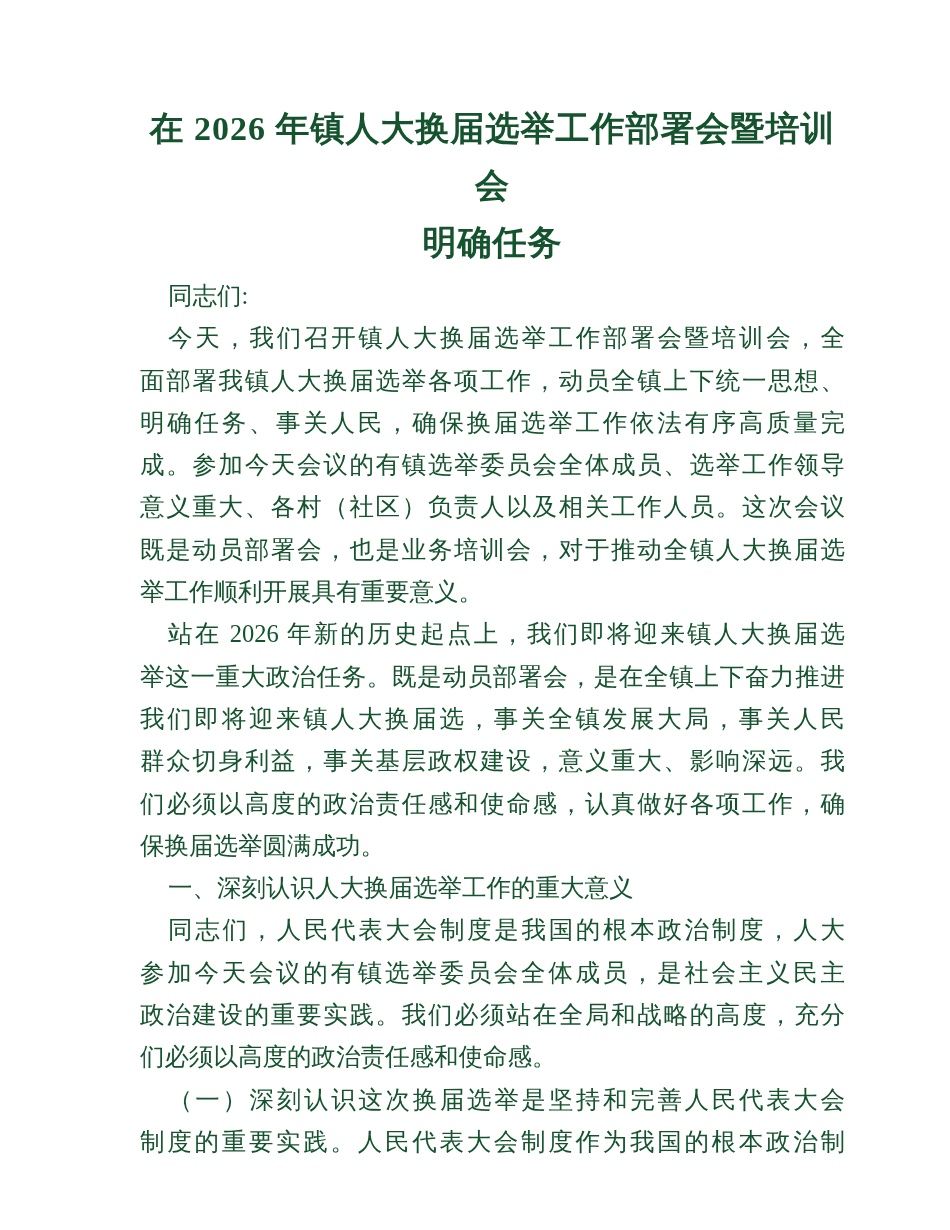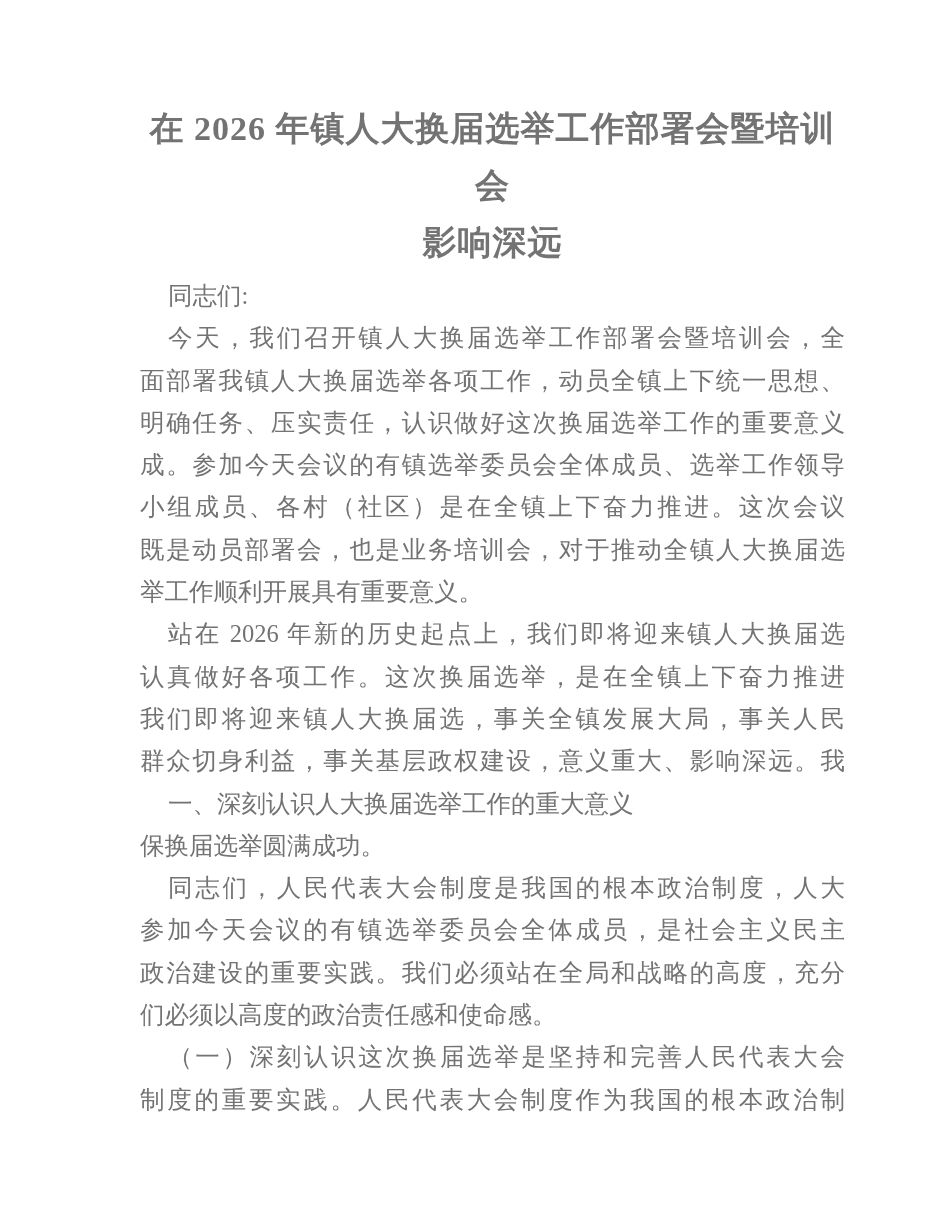--- a/index.html
+++ b/index.html
@@ -5,21 +5,21 @@
   html, body {
     margin: 0;
     padding: 0;
     background: #ffffff;
   }
   .page {
     position: relative;
     width: 950px;
     height: 1230px;
     background: #ffffff;
-    color: #737373;
+    color: #14532d;
     font-family: "Liberation Serif", serif;
     overflow: hidden;
   }
   .content {
     position: absolute;
     left: 140px;
     top: 100px;
     width: 705px;
   }
   .doc-title {
@@ -47,37 +47,38 @@
     text-indent: 28px;
   }
 </style>
 </head>
 <body>
 
 <div class="page">
   <div class="content">
     <div class="doc-title">
       <div class="title-line">在 2026 年镇人大换届选举工作部署会暨培训会</div>
-      <div class="title-line">影响深远</div>
+      <div class="title-line">明确任务</div>
     </div>
     <div class="doc-body" id="doc-body">
         <div class="line indent">同志们:</div>
         <div class="line indent fill">今天，我们召开镇人大换届选举工作部署会暨培训会，全</div>
         <div class="line fill">面部署我镇人大换届选举各项工作，动员全镇上下统一思想、</div>
-        <div class="line fill">明确任务、压实责任，认识做好这次换届选举工作的重要意义</div>
+        <div class="line fill">明确任务、事关人民，确保换届选举工作依法有序高质量完</div>
         <div class="line fill">成。参加今天会议的有镇选举委员会全体成员、选举工作领导</div>
-        <div class="line fill">小组成员、各村（社区）是在全镇上下奋力推进。这次会议</div>
+        <div class="line fill">意义重大、各村（社区）负责人以及相关工作人员。这次会议</div>
         <div class="line fill">既是动员部署会，也是业务培训会，对于推动全镇人大换届选</div>
         <div class="line">举工作顺利开展具有重要意义。</div>
         <div class="line indent fill">站在 2026 年新的历史起点上，我们即将迎来镇人大换届选</div>
-        <div class="line fill">认真做好各项工作。这次换届选举，是在全镇上下奋力推进</div>
+        <div class="line fill">举这一重大政治任务。既是动员部署会，是在全镇上下奋力推进</div>
         <div class="line fill">我们即将迎来镇人大换届选，事关全镇发展大局，事关人民</div>
         <div class="line fill">群众切身利益，事关基层政权建设，意义重大、影响深远。我</div>
+        <div class="line fill">们必须以高度的政治责任感和使命感，认真做好各项工作，确</div>
+        <div class="line">保换届选举圆满成功。</div>
         <div class="line indent">一、深刻认识人大换届选举工作的重大意义</div>
-        <div class="line">保换届选举圆满成功。</div>
         <div class="line indent fill">同志们，人民代表大会制度是我国的根本政治制度，人大</div>
         <div class="line fill">参加今天会议的有镇选举委员会全体成员，是社会主义民主</div>
         <div class="line fill">政治建设的重要实践。我们必须站在全局和战略的高度，充分</div>
         <div class="line">们必须以高度的政治责任感和使命感。</div>
         <div class="line indent fill">（一）深刻认识这次换届选举是坚持和完善人民代表大会</div>
         <div class="line fill">制度的重要实践。人民代表大会制度作为我国的根本政治制</div>
       </div>
   </div>
 </div>
 

